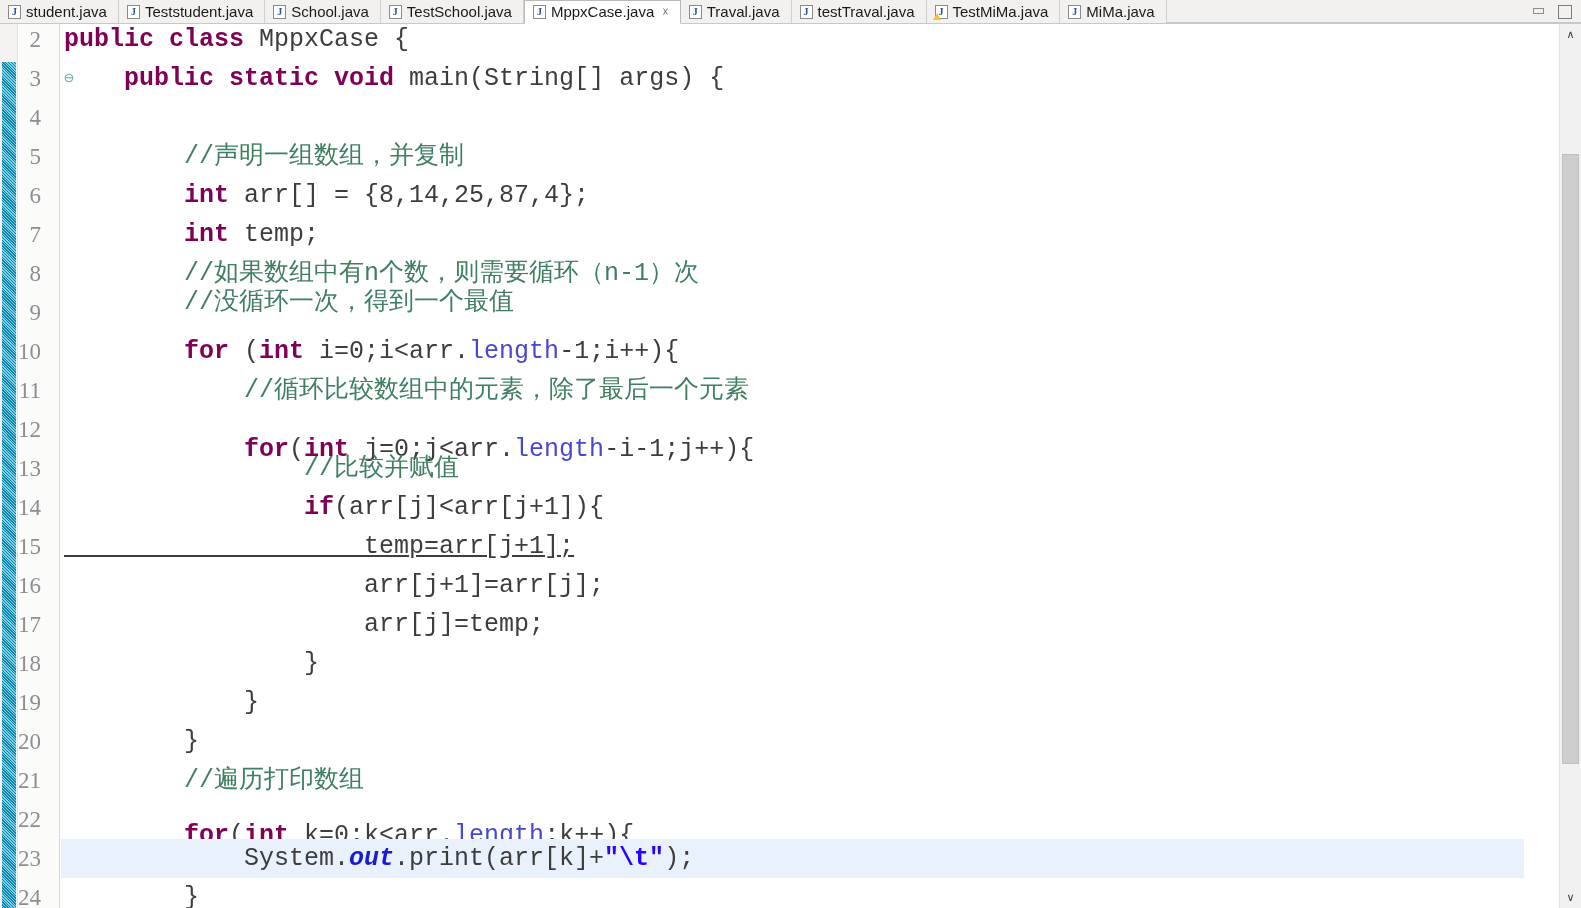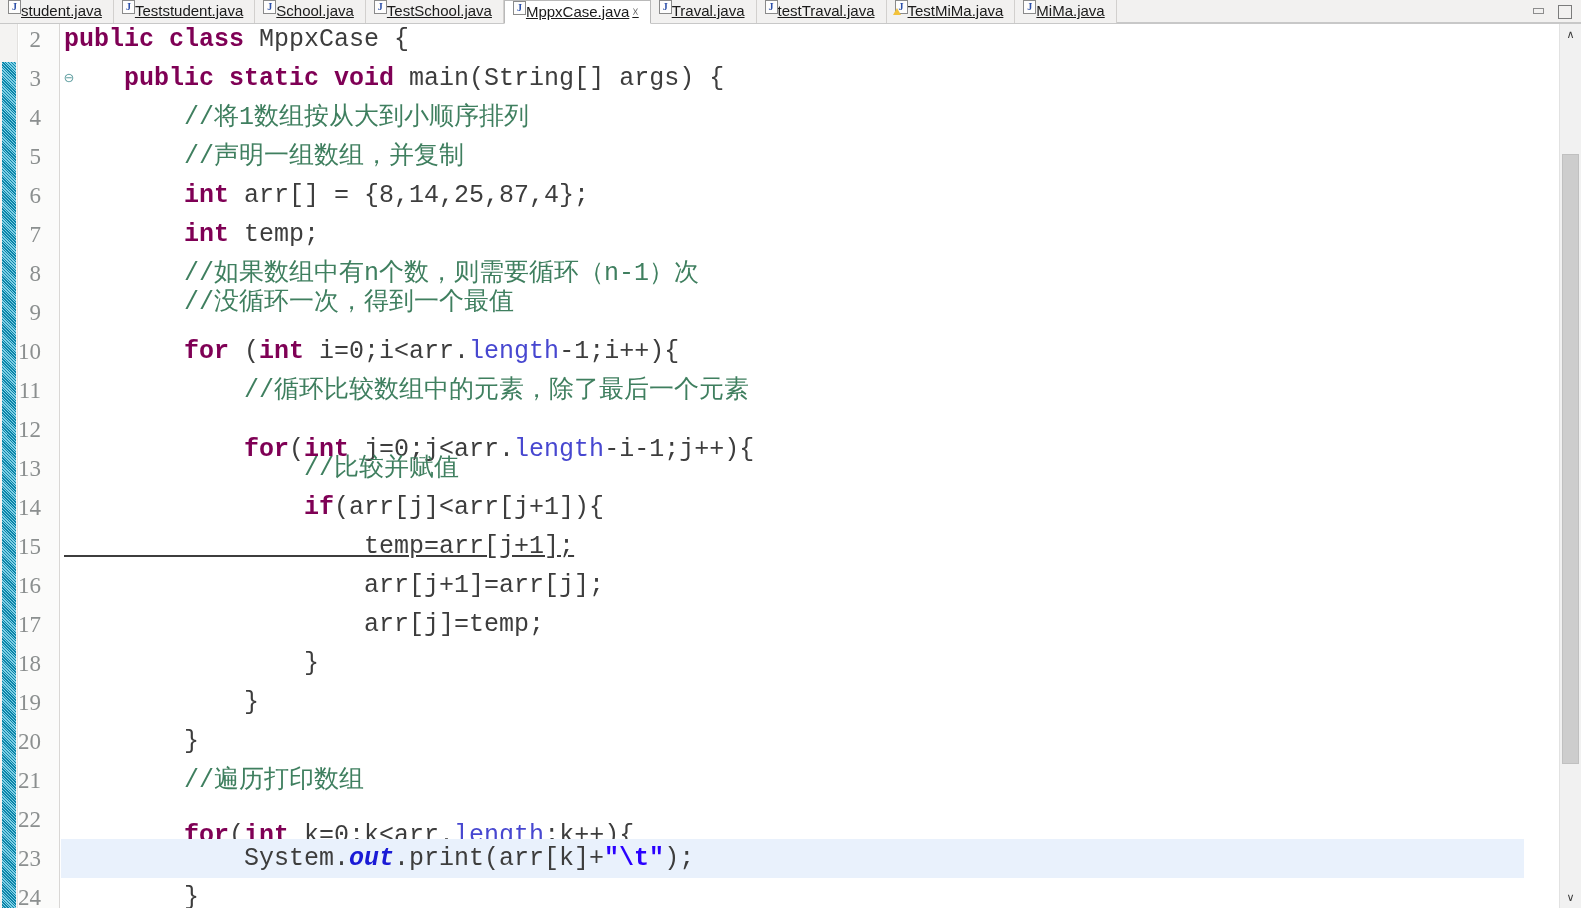--- a/index.html
+++ b/index.html
@@ -22,30 +22,30 @@
     width: 1581px;
     height: 24px;
     background: #f2f1f0;
     border-bottom: 1px solid #c8c8c8;
     box-sizing: border-box;
     display: flex;
     align-items: stretch;
   }
   .tab {
     display: flex;
-    align-items: flex-start;
+    align-items: center;
+    gap: 5px;
     padding: 0 11px 0 8px;
     font-size: 15px;
     color: #1b1b1b;
     background: #f2f1f0;
     border-right: 1px solid #d2d0ce;
     white-space: nowrap;
     cursor: default;
     position: relative;
-    text-decoration: underline;
   }
   .tab.active {
     background: #ffffff;
     border-top: 1px solid #b9b9b9;
     border-left: 1px solid #b9b9b9;
     border-right: 1px solid #b9b9b9;
     border-bottom: 1px solid #ffffff;
     margin-bottom: -1px;
     z-index: 3;
   }
@@ -337,21 +337,21 @@
       <div class="lnum" style="top: 659px;">19</div>
       <div class="lnum" style="top: 698px;">20</div>
       <div class="lnum" style="top: 737px;">21</div>
       <div class="lnum" style="top: 776px;">22</div>
       <div class="lnum" style="top: 815px;">23</div>
       <div class="lnum" style="top: 854px;">24</div>
     </div>
   <div id="code">
       <div class="line" style="top: 35px;"><span class="plain">    </span><span class="kw">public</span><span class="plain"> </span><span class="kw">static</span><span class="plain"> </span><span class="kw">void</span><span class="plain"> main(String[] args) {</span></div>
       <div class="line" style="top: -4px;"><span class="kw">public</span><span class="plain"> </span><span class="kw">class</span><span class="plain"> MppxCase {</span></div>
-      <div class="line" style="top: 74px;"><span class="plain">        </span><span class="cmt">//将1数组按从大到小顺序排列</span></div>
+      <div class="line" style="top: 74px;"><span class="plain">        </span></div>
       <div class="line" style="top: 113px;"><span class="plain">        </span><span class="cmt">//声明一组数组，并复制</span></div>
       <div class="line" style="top: 152px;"><span class="plain">        </span><span class="kw">int</span><span class="plain"> arr[] = {8,14,25,87,4};</span></div>
       <div class="line" style="top: 191px;"><span class="plain">        </span><span class="kw">int</span><span class="plain"> temp;</span></div>
       <div class="line" style="top: 230px;"><span class="plain">        </span><span class="cmt">//如果数组中有n个数，则需要循环（n-1）次</span></div>
       <div class="line" style="top: 259px;"><span class="plain">        </span><span class="cmt">//没循环一次，得到一个最值</span></div>
       <div class="line" style="top: 308px;"><span class="plain">        </span><span class="kw">for</span><span class="plain"> (</span><span class="kw">int</span><span class="plain"> i=0;i&lt;arr.</span><span class="fld">length</span><span class="plain">-1;i++){</span></div>
       <div class="line" style="top: 347px;"><span class="plain">            </span><span class="cmt">//循环比较数组中的元素，除了最后一个元素</span></div>
       <div class="line" style="top: 406px; text-align: right;"><span class="plain">            </span><span class="kw">for</span><span class="plain">(</span><span class="kw">int</span><span class="plain"> j=0;j&lt;arr.</span><span class="fld">length</span><span class="plain">-i-1;j++){</span></div>
       <div class="line" style="top: 425px;"><span class="plain">                </span><span class="cmt">//比较并赋值</span></div>
       <div class="line" style="top: 464px; text-align: center;"><span class="plain">                </span><span class="kw">if</span><span class="plain">(arr[j]&lt;arr[j+1]){</span></div>

